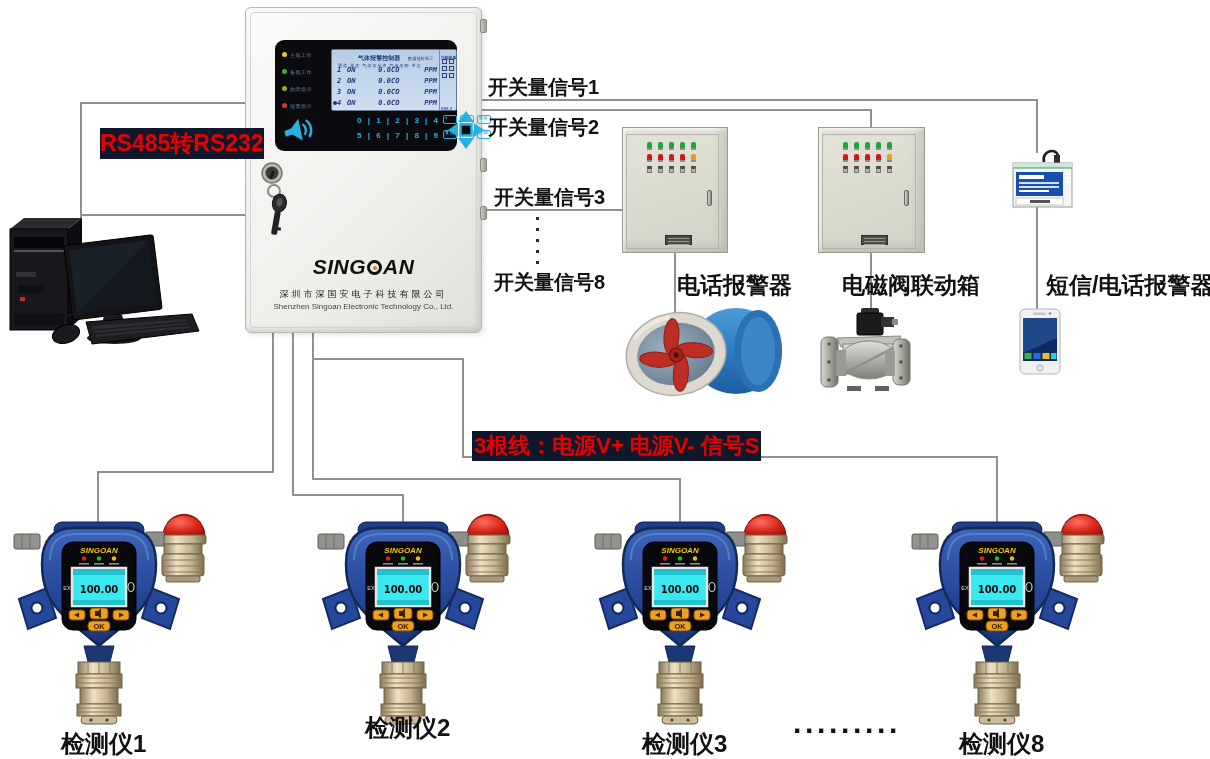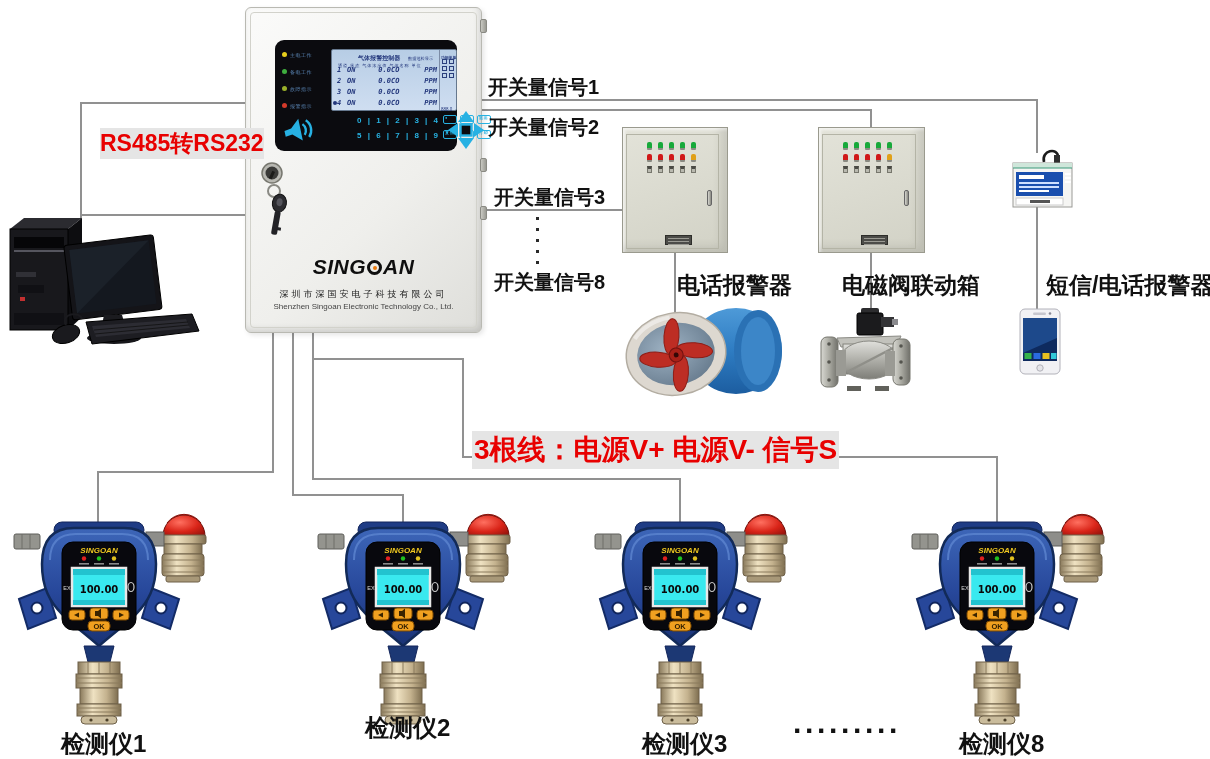--- a/index.html
+++ b/index.html
@@ -1,20 +1,20 @@
 <!DOCTYPE html>
 <html><head>
 <meta charset="utf-8">
 <style>
   * { margin:0; padding:0; box-sizing:border-box; }
   body { background:#fff; font-family:"Liberation Sans","DejaVu Sans",sans-serif; }
   #canvas { position:relative; width:1210px; height:759px; background:#fff; overflow:hidden; }
   .wire { position:absolute; background:#919191; }
   .lbl { position:absolute; color:#111; font-weight:700; white-space:nowrap; }
-  .red { color:#e80000; background:#e5e5e5; }
+  .red { color:#e80000; background:#0f172a; }
   .blk26 { font-size:23px; font-weight:600; }
   .sc { display:inline-block; transform-origin:0 0; white-space:nowrap; }
   
   #controller { position:absolute; left:245px; top:7px; width:237px; height:326px;
     background:linear-gradient(135deg,#fbfbfa 0%,#efefec 60%,#dededa 100%);
     border:1px solid #b9b9b2; border-radius:6px;
     box-shadow:inset -2px -3px 6px rgba(0,0,0,.12), 2px 2px 5px rgba(0,0,0,.10); }
   #controller .inset { position:absolute; left:4px; top:4px; right:4px; bottom:4px; border:1px solid #d2d2cb; border-radius:4px; }
   .tab { position:absolute; width:7px; height:14px; background:linear-gradient(90deg,#c9c9c2,#9a9a93); border:1px solid #8a8a83; border-radius:2px; }
   #panel { position:absolute; left:29px; top:32px; width:182px; height:111px; background:#0b0b0f; border-radius:9px; }
@@ -494,21 +494,21 @@
   <div class="lbl" style="left:488px;top:114px;font-size:20px">开关量信号2</div>
   <div class="lbl" style="left:494px;top:184px;font-size:20px">开关量信号3</div>
   <div class="lbl" style="left:494px;top:269px;font-size:20px">开关量信号8</div>
   <div style="position:absolute;left:536px;top:217px">
     <div class="vdot"></div>
       <div class="vdot"></div>
       <div class="vdot"></div>
       <div class="vdot"></div>
       <div class="vdot"></div>
   </div>
-  <div class="lbl red" style="left:472px;top:431px;font-size:28px;padding:0 2px">3根线：电源V+ 电源V- 信号S</div>
+  <div class="lbl red" style="left:472px;top:431px;font-size:22px;padding:0 2px">3根线：电源V+ 电源V- 信号S</div>
   <div class="lbl blk26" style="left:677px;top:270px">电话报警器</div>
   <div class="lbl blk26" style="left:842px;top:270px">电磁阀联动箱</div>
   <div class="lbl blk26" style="left:1046px;top:270px">短信/电话报警器</div>
   <div class="lbl blk26" style="left:61px;top:728px;font-size:24px">检测仪1</div>
   <div class="lbl blk26" style="left:365px;top:712px;font-size:24px">检测仪2</div>
   <div class="lbl blk26" style="left:642px;top:728px;font-size:24px">检测仪3</div>
   <div class="lbl" style="left:793px;top:714px;font-size:30px;letter-spacing:2px">·········</div>
   <div class="lbl blk26" style="left:959px;top:728px;font-size:24px">检测仪8</div>
 
 </div>

